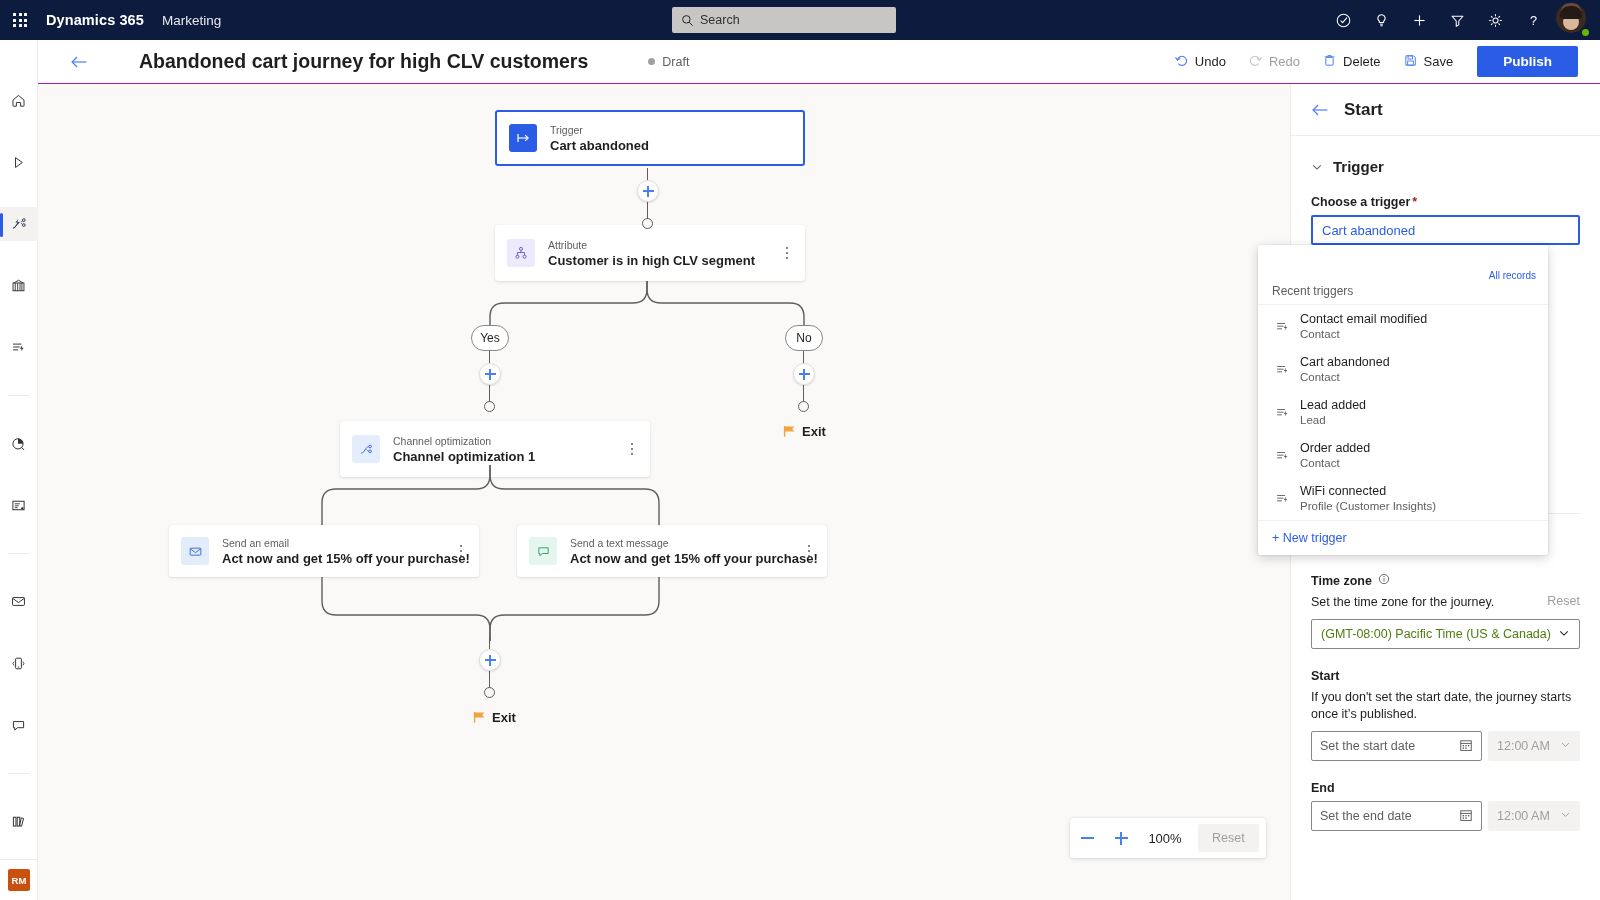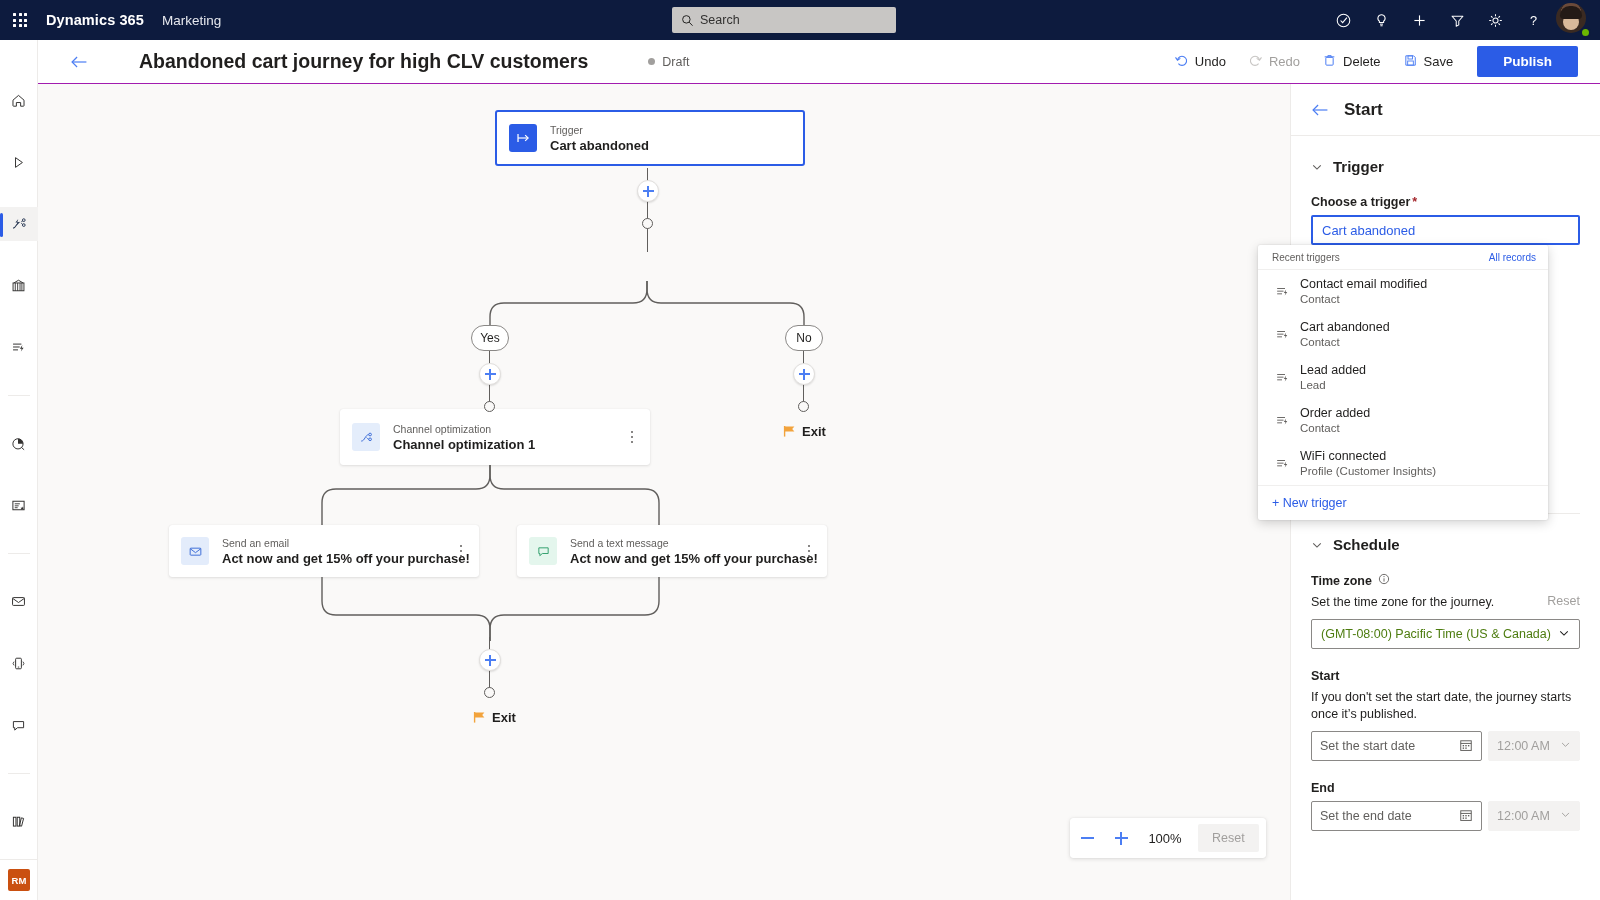--- a/index.html
+++ b/index.html
@@ -259,21 +259,21 @@
   .flyout {
     position: absolute; left: 1258px; top: 245px; width: 290px;
     background: #ffffff;
     box-shadow: 0 3px 11px rgba(0,0,0,.18), 0 0 2px rgba(0,0,0,.14);
     z-index: 80; border-radius: 2px;
   }
   .flyout-head {
     display: flex; align-items: center; justify-content: space-between;
     padding: 7px 12px 6px 14px;
   }
-  .flyout-head .lbl { font-size: 10px; color: #605e5c; }
+  .flyout-head .lbl { font-size: 12px; color: #605e5c; margin-top: 32px; }
   .flyout-head .all { font-size: 10px; color: #2b5ce6; cursor: pointer; }
   .flyout-list { border-top: 1px solid #f0efee; }
   .fly-item {
     display: flex; align-items: center; padding: 6px 12px 6px 14px; cursor: pointer;
   }
   .fly-icon { width: 20px; flex-shrink: 0; display: flex; align-items: center; justify-content: center; }
   .fly-text { margin-left: 8px; }
   .fly-title { font-size: 12.5px; color: #201f1e; line-height: 16px; }
   .fly-sub { font-size: 11.5px; color: #605e5c; line-height: 15px; }
   .flyout-foot {
@@ -551,20 +551,41 @@
           <line x1="3.4" y1="9" x2="14.4" y2="9" stroke="#ffffff" stroke-width="1.3"></line>
           <polyline points="11.4,5.8 14.8,9 11.4,12.2" fill="none" stroke="#ffffff" stroke-width="1.3"></polyline>
         </svg>
     </div>
     <div class="node-text">
       <div class="node-sub">Trigger</div>
       <div class="node-title">Cart abandoned</div>
     </div>
   </div>
 
+  <div class="node" style="left:457px;top:141px;width:310px;height:56px;">
+    <div class="node-icon attribute">
+      <svg width="16" height="16" viewBox="0 0 18 18">
+          <g fill="none" stroke="#6b5ec9" stroke-width="1.1">
+            <circle cx="9" cy="4.4" r="1.7"></circle>
+            <circle cx="5" cy="13.2" r="1.7"></circle>
+            <circle cx="13" cy="13.2" r="1.7"></circle>
+            <path d="M9 6.1v2.4M5 11.5V8.5h8v3"></path>
+          </g>
+        </svg>
+    </div>
+    <div class="node-text">
+      <div class="node-sub">Attribute</div>
+      <div class="node-title">Customer is in high CLV segment</div>
+    </div>
+    <div class="node-menu">
+        <i></i>
+        <i></i>
+        <i></i>
+      </div>
+  </div>
 
   <svg style="position:absolute;left:440px;top:197px;width:350px;height:62px;">
     <path d="M169,0 V8 Q169,22 155,22 H26 Q12,22 12,36 V60" fill="none" stroke="#605e5c" stroke-width="1.4"></path>
     <path d="M169,0 V8 Q169,22 183,22 H312 Q326,22 326,36 V60" fill="none" stroke="#605e5c" stroke-width="1.4"></path>
   </svg>
 
   <div class="branch-pill" style="left:433px;top:241px;">Yes</div>
   <div class="branch-pill" style="left:747px;top:241px;">No</div>
 
   <div class="edge" style="left:451px;top:267px;width:1.4px;height:56px;"></div>
@@ -578,21 +599,21 @@
   <div class="exit-label" style="left:745px;top:340px;">
     <span class="flagicon">
       <svg width="14" height="13" viewBox="0 0 14 13">
           <path d="M2 1.4h9.4l-2.2 2.6 2.2 2.6H2z" fill="#f2a33c"></path>
           <line x1="1.6" y1="1" x2="1.6" y2="11.6" stroke="#f2a33c" stroke-width="1.4"></line>
         </svg>
     </span>
     <span>Exit</span>
   </div>
 
-  <div class="node" style="left:302px;top:325px;width:310px;height:56px;">
+  <div class="node" style="left:302px;top:337px;width:310px;height:56px;">
     <div class="node-icon channel">
       <svg width="16" height="16" viewBox="0 0 18 18">
           <g fill="none" stroke="#3a6bd6" stroke-width="1.1">
             <path d="M3.6 13.6c4.2 0 4.4-7.2 8.4-7.2"></path>
             <circle cx="13.6" cy="6.2" r="1.5"></circle>
             <circle cx="13.6" cy="11.6" r="1.5"></circle>
             <path d="M9.6 9.6c1.2 1.2 1.8 2 2.6 2"></path>
           </g>
         </svg>
     </div>

